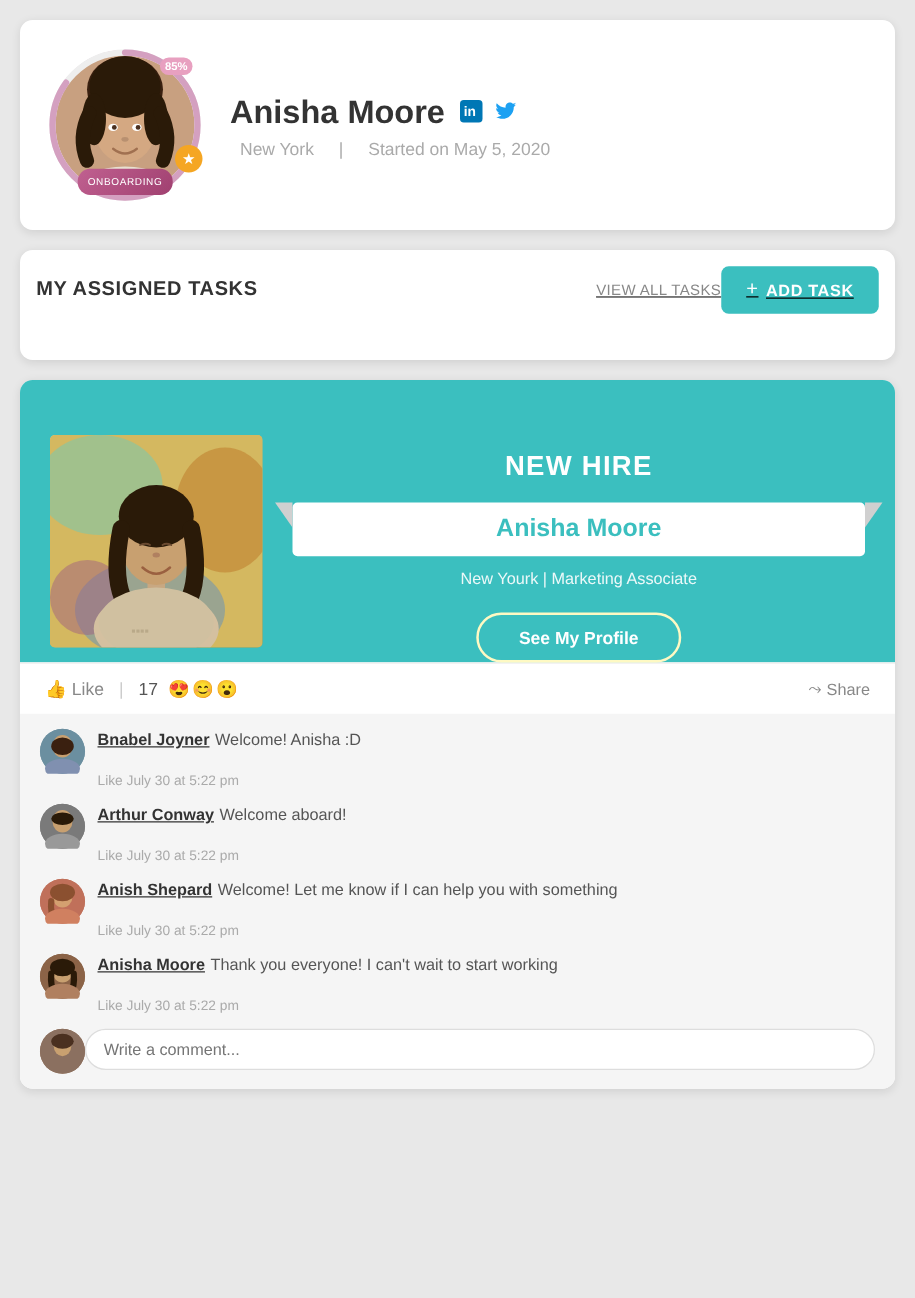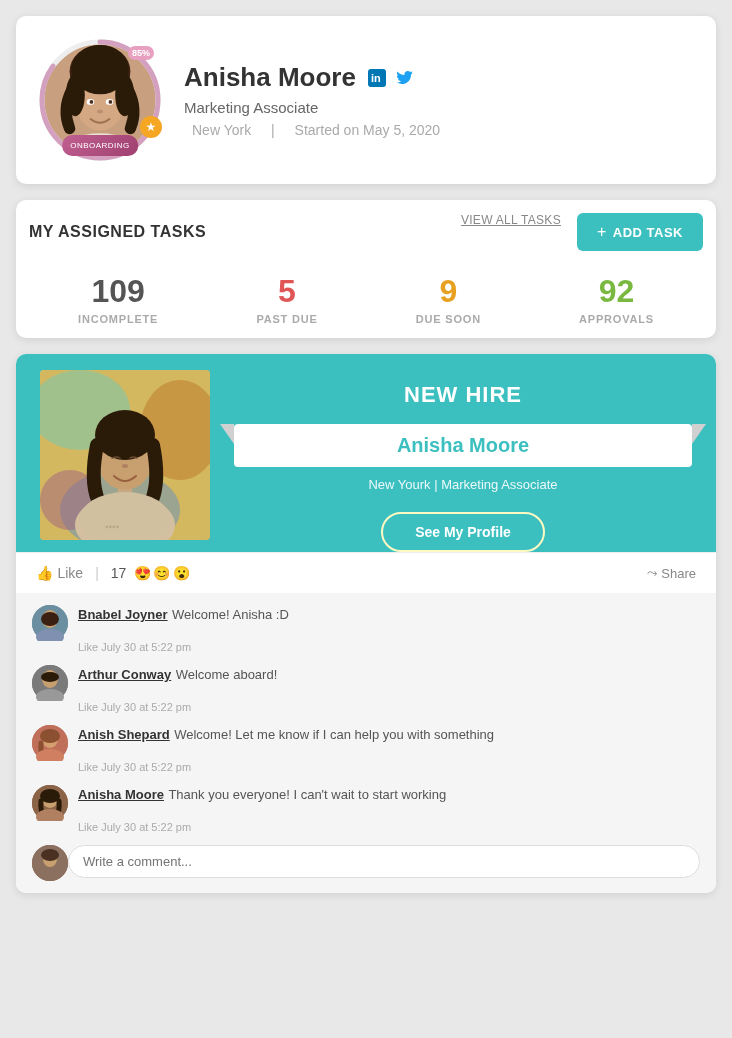--- a/index.html
+++ b/index.html
@@ -163,22 +163,22 @@
 
     .tasks-title {
       font-size: 16px;
       font-weight: 800;
       color: #333;
       letter-spacing: 0.5px;
     }
 
     .tasks-actions {
       display: flex;
-      align-items: flex-start;
-      gap: 16px;
+      align-items: center;
+      text-decoration: underline;
     }
 
     .view-all-link {
       font-size: 12px;
       color: #888;
       text-decoration: underline;
       cursor: pointer;
       letter-spacing: 0.3px;
     }
 
@@ -226,21 +226,21 @@
     }
 
     .stat-number.gray { color: #555; }
     .stat-number.red { color: #e05555; }
     .stat-number.orange { color: #e8a020; }
     .stat-number.green { color: #7ab840; }
 
     
     .newhire-card {
       background: #3bbfbf;
-      padding: 16px 24px 0 24px;
+      padding: 44px 24px 0 24px;
       display: flex;
       flex-direction: column;
       align-items: flex-end;
     }
 
     .newhire-content {
       display: flex;
       width: 100%;
       align-items: flex-start;
       gap: 24px;
@@ -497,62 +497,39 @@
               <text x="4" y="14" font-size="11" fill="white" font-family="sans-serif" font-weight="bold">in</text>
             </svg>
           </span>
           <span class="social-icon twitter-icon">
             <svg width="20" height="20" viewBox="0 0 20 20" fill="none">
               <path d="M18 4.5c-.6.3-1.3.5-2 .6.7-.4 1.3-1.1 1.5-1.9-.7.4-1.4.7-2.2.8-.6-.7-1.5-1.1-2.5-1.1-1.9 0-3.4 1.5-3.4 3.4 0 .3 0 .5.1.8C6.7 7 4.1 5.7 2.4 3.6c-.3.5-.4 1-.4 1.6 0 1.2.6 2.2 1.5 2.8-.6 0-1.1-.2-1.6-.4v.1c0 1.6 1.2 3 2.7 3.3-.3.1-.6.1-.9.1-.2 0-.4 0-.6-.1.4 1.3 1.6 2.2 3 2.2-1.1.9-2.5 1.4-4 1.4H2c1.4.9 3.1 1.4 4.9 1.4 5.9 0 9.1-4.9 9.1-9.1v-.4c.6-.5 1.2-1 1.6-1.7l.4-.4z" fill="#1da1f2"></path>
             </svg>
           </span>
         </div>
       </div>
-      <div class="profile-title">Marketing Associate</div>
       <div class="profile-location">
         <span>New York</span>
         <span>|</span>
         <span>Started on May 5, 2020</span>
       </div>
     </div>
   </div>
 </div>
 
 <div class="card">
   <div class="tasks-card">
     <div class="tasks-header">
       <span class="tasks-title">MY ASSIGNED TASKS</span>
       <div class="tasks-actions">
         <span class="view-all-link">VIEW ALL TASKS</span>
         <button class="add-task-btn">
           <span class="plus">+</span>
           <span>ADD TASK</span>
         </button>
-      </div>
-    </div>
-    <div class="tasks-stats">
-
-      <div class="stat-item">
-        <div class="stat-number gray">109</div>
-        <div class="stat-label">INCOMPLETE</div>
-      </div>
-
-      <div class="stat-item">
-        <div class="stat-number red">5</div>
-        <div class="stat-label">PAST DUE</div>
-      </div>
-
-      <div class="stat-item">
-        <div class="stat-number orange">9</div>
-        <div class="stat-label">DUE SOON</div>
-      </div>
-
-      <div class="stat-item">
-        <div class="stat-number green">92</div>
-        <div class="stat-label">APPROVALS</div>
       </div>
     </div>
   </div>
 </div>
 
 <div class="card">
   <div class="newhire-card">
     <div class="newhire-content">
       <div class="newhire-photo">
 

